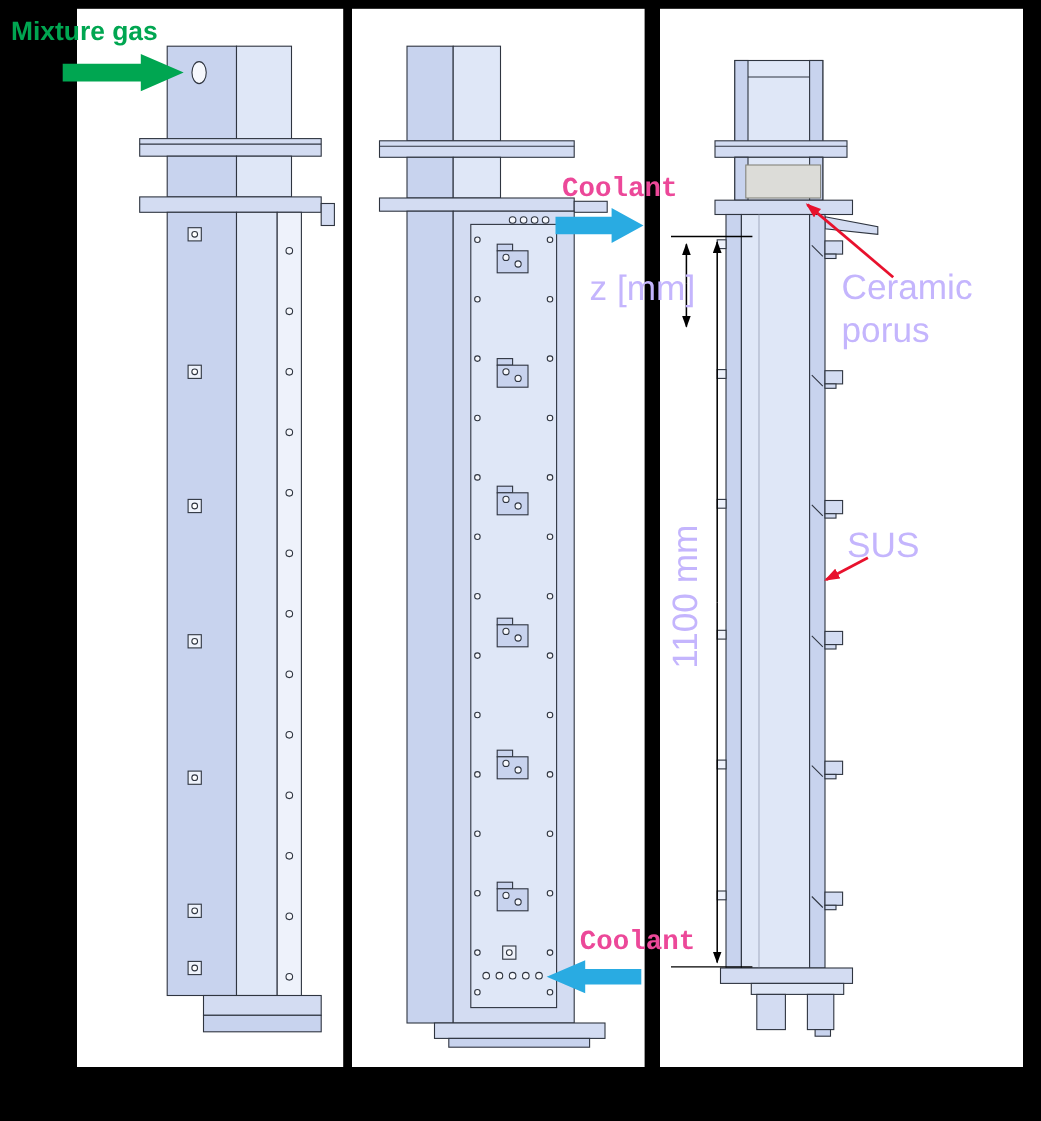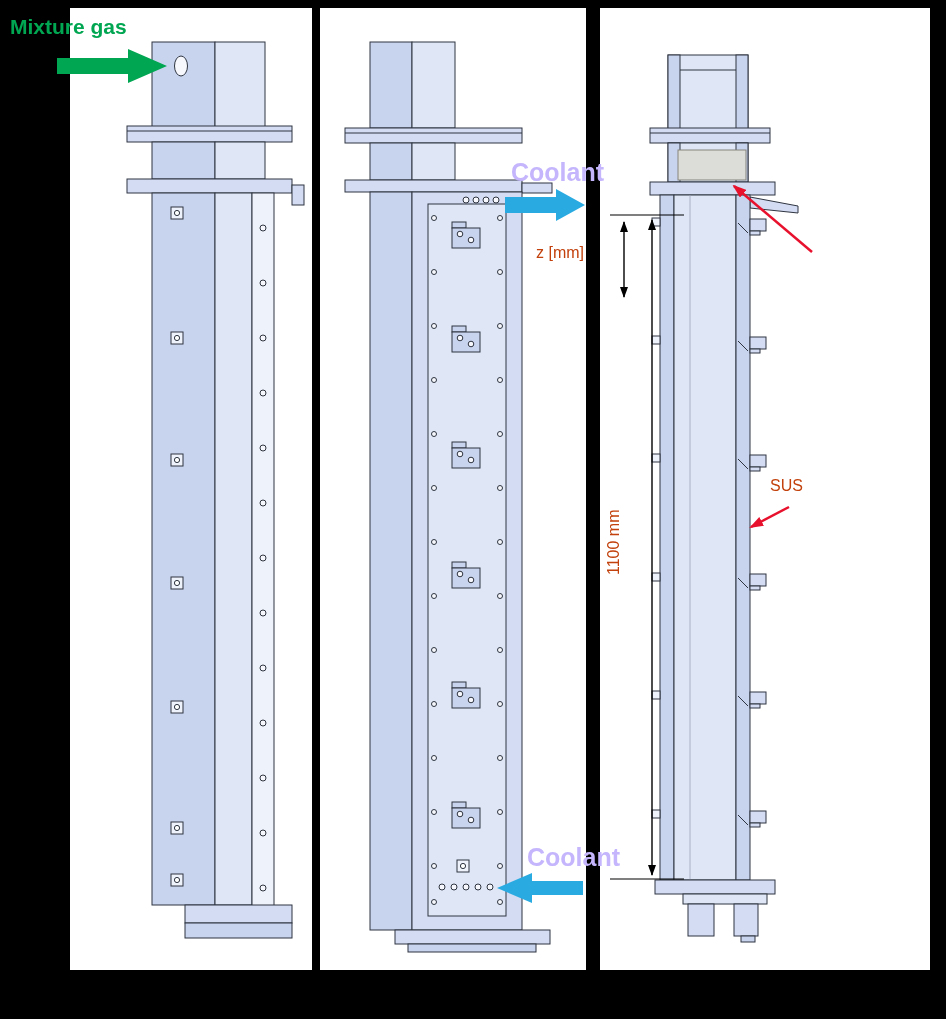--- a/index.html
+++ b/index.html
@@ -3,23 +3,23 @@
 <meta charset="utf-8">
 <style>
   html,body { margin:0; padding:0; background:#000; }
   .canvas {
     position:relative; width:946px; height:1019px; background:#000;
     overflow:hidden; font-family:"Liberation Sans", sans-serif;
   }
   .panel { position:absolute; background:#fff; z-index:1; }
   .overlay { position:absolute; left:0; top:0; z-index:3; }
   .label { position:absolute; z-index:5; white-space:nowrap; line-height:1.22; }
-  .lbl-green { color:#00a651; font-size:21px; font-weight:bold; }
-  .lbl-cyan  { color:#c4b5fd; font-size:25px; font-weight:bold; }
-  .lbl-black { color:#c2410c; font-size:16px; }
+  .lbl-green { color:#00a651; font-size:24px; font-weight:bold; }
+  .lbl-cyan  { color:#ec4899; font-size:25px; font-weight:bold;font-family:Liberation Mono, monospace; }
+  .lbl-black { color:#c4b5fd; font-size:32px; }
   .dim-vert  { writing-mode:vertical-rl; transform:rotate(180deg); text-align:center; }
 </style>
 </head>
 <body>
 
 <div class="canvas">
 
   <div class="panel" style="left:70px;top:8px;width:242px;height:962px"></div>
   <div class="panel" style="left:320px;top:8px;width:266px;height:962px"></div>
   <div class="panel" style="left:600px;top:8px;width:330px;height:962px"></div>
@@ -231,16 +231,20 @@
   <div class="label lbl-green" style="left:10px;top:14px">Mixture gas</div>
 
   <div class="label lbl-cyan" style="left:511px;top:157px">Coolant</div>
 
   <div class="label lbl-cyan" style="left:527px;top:842px">Coolant</div>
 
   <div class="label lbl-black" style="left:536px;top:243px">z [mm]</div>
 
   <div class="label lbl-black dim-vert" style="left:604px;top:462px;height:160px">1100 mm</div>
 
+  <div class="label lbl-black" style="left:765px;top:242px">
+    <div>Ceramic</div>
+    <div>porus</div>
+  </div>
 
   <div class="label lbl-black" style="left:770px;top:476px">SUS</div>
 
 </div>
 
 </body></html>

